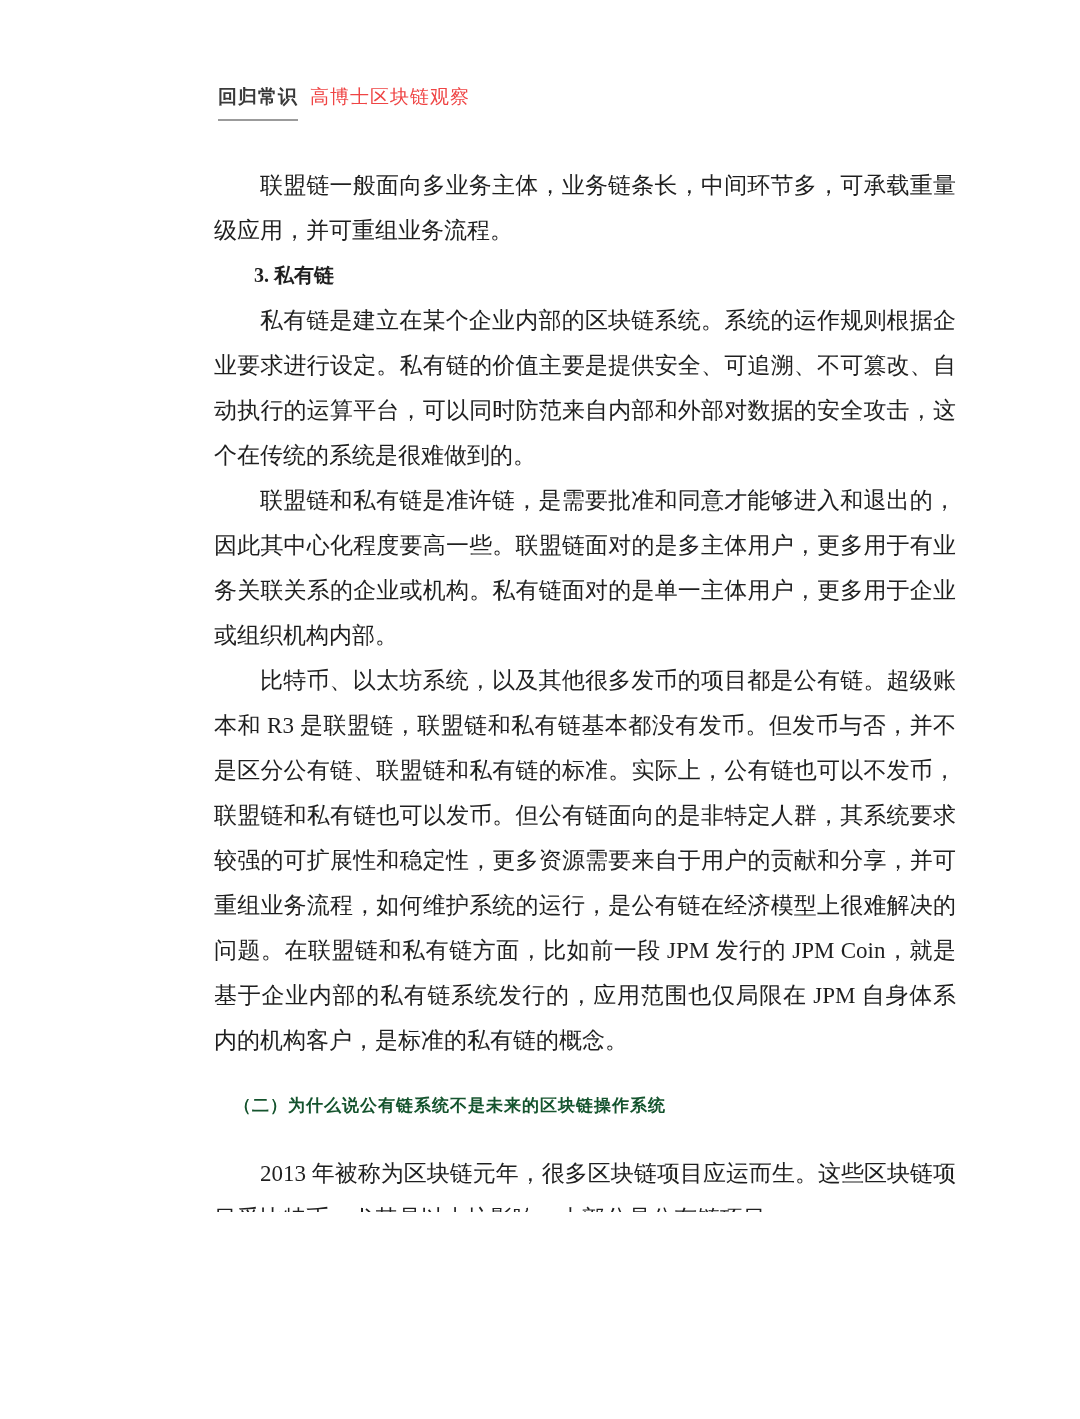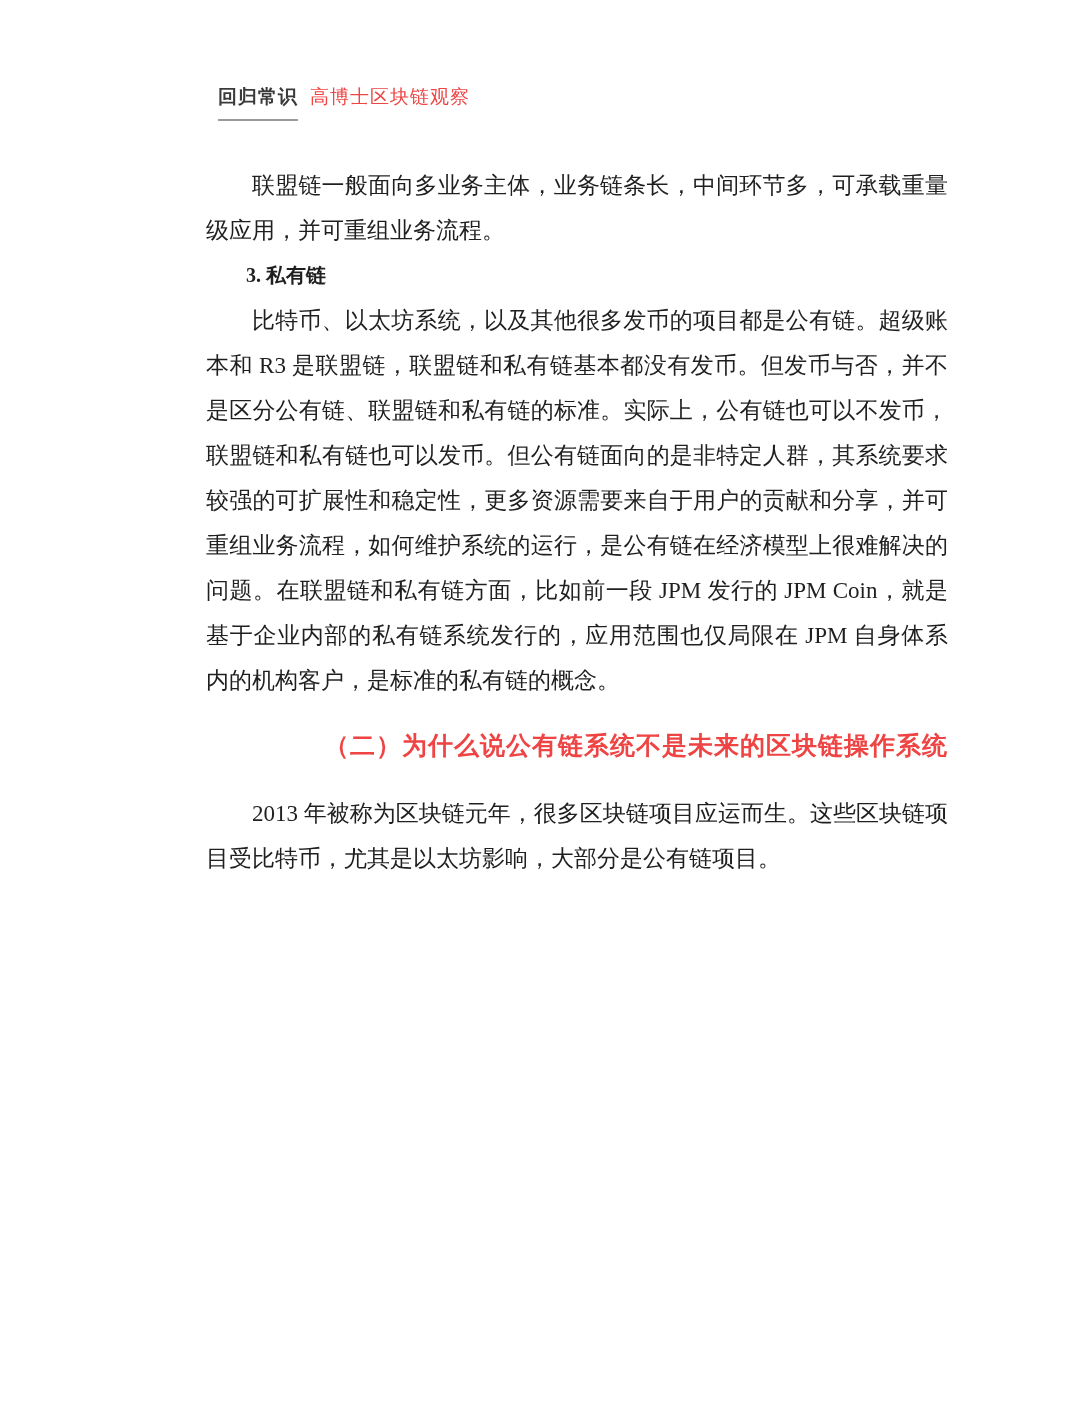--- a/index.html
+++ b/index.html
@@ -35,48 +35,48 @@
     border-bottom: 2px solid #9b9b9b;
   }
   .running-header .subtitle {
     color: #ef4444;
     margin-left: 12px;
   }
   
   .content {
     position: absolute;
     top: 163px;
-    left: 160px;
+    left: 168px;
     width: 742px;
     font-size: 23px;
     line-height: 45px;
     text-align: justify;
     text-justify: inter-ideograph;
   }
   .content p {
     margin: 0;
     text-indent: 2em;
   }
   .sub-heading {
     margin: 0;
     text-indent: 2em;
     font-weight: bold;
     font-size: 20px;
     line-height: 45px;
   }
   .section-heading {
     font-family: "Liberation Sans", "DejaVu Sans", sans-serif;
     font-weight: bold;
-    color: #ef4444;
-    font-size: 25px;
+    color: #14532d;
+    font-size: 17px;
     line-height: 35px;
     margin: 25px 0 28px 0;
     padding-left: 20px;
     text-indent: 0;
-    text-align: right;
+    text-align: left;
     letter-spacing: 1px;
   }
   
   .page-number {
     position: absolute;
     left: 181px;
     top: 1340px;
     font-size: 21px;
     line-height: 30px;
     color: #be185d;
@@ -91,21 +91,23 @@
   <div class="running-header">
     <span class="title">回归常识</span>
     <span class="subtitle">高博士区块链观察</span>
   </div>
 
   <div class="content">
     <p>联盟链一般面向多业务主体，业务链条长，中间环节多，可承载重量级应用，并可重组业务流程。</p>
 
     <p class="sub-heading">3. 私有链</p>
 
+    <p>私有链是建立在某个企业内部的区块链系统。系统的运作规则根据企业要求进行设定。私有链的价值主要是提供安全、可追溯、不可篡改、自动执行的运算平台，可以同时防范来自内部和外部对数据的安全攻击，这个在传统的系统是很难做到的。</p>
 
+    <p>联盟链和私有链是准许链，是需要批准和同意才能够进入和退出的，因此其中心化程度要高一些。联盟链面对的是多主体用户，更多用于有业务关联关系的企业或机构。私有链面对的是单一主体用户，更多用于企业或组织机构内部。</p>
 
     <p>比特币、以太坊系统，以及其他很多发币的项目都是公有链。超级账本和 R3 是联盟链，联盟链和私有链基本都没有发币。但发币与否，并不是区分公有链、联盟链和私有链的标准。实际上，公有链也可以不发币，联盟链和私有链也可以发币。但公有链面向的是非特定人群，其系统要求较强的可扩展性和稳定性，更多资源需要来自于用户的贡献和分享，并可重组业务流程，如何维护系统的运行，是公有链在经济模型上很难解决的问题。在联盟链和私有链方面，比如前一段 JPM 发行的 JPM Coin，就是基于企业内部的私有链系统发行的，应用范围也仅局限在 JPM 自身体系内的机构客户，是标准的私有链的概念。</p>
 
     <h2 class="section-heading">（二）为什么说公有链系统不是未来的区块链操作系统</h2>
 
     <p>2013 年被称为区块链元年，很多区块链项目应运而生。这些区块链项目受比特币，尤其是以太坊影响，大部分是公有链项目。</p>
 
   </div>
 
   <div class="page-number">18</div>

